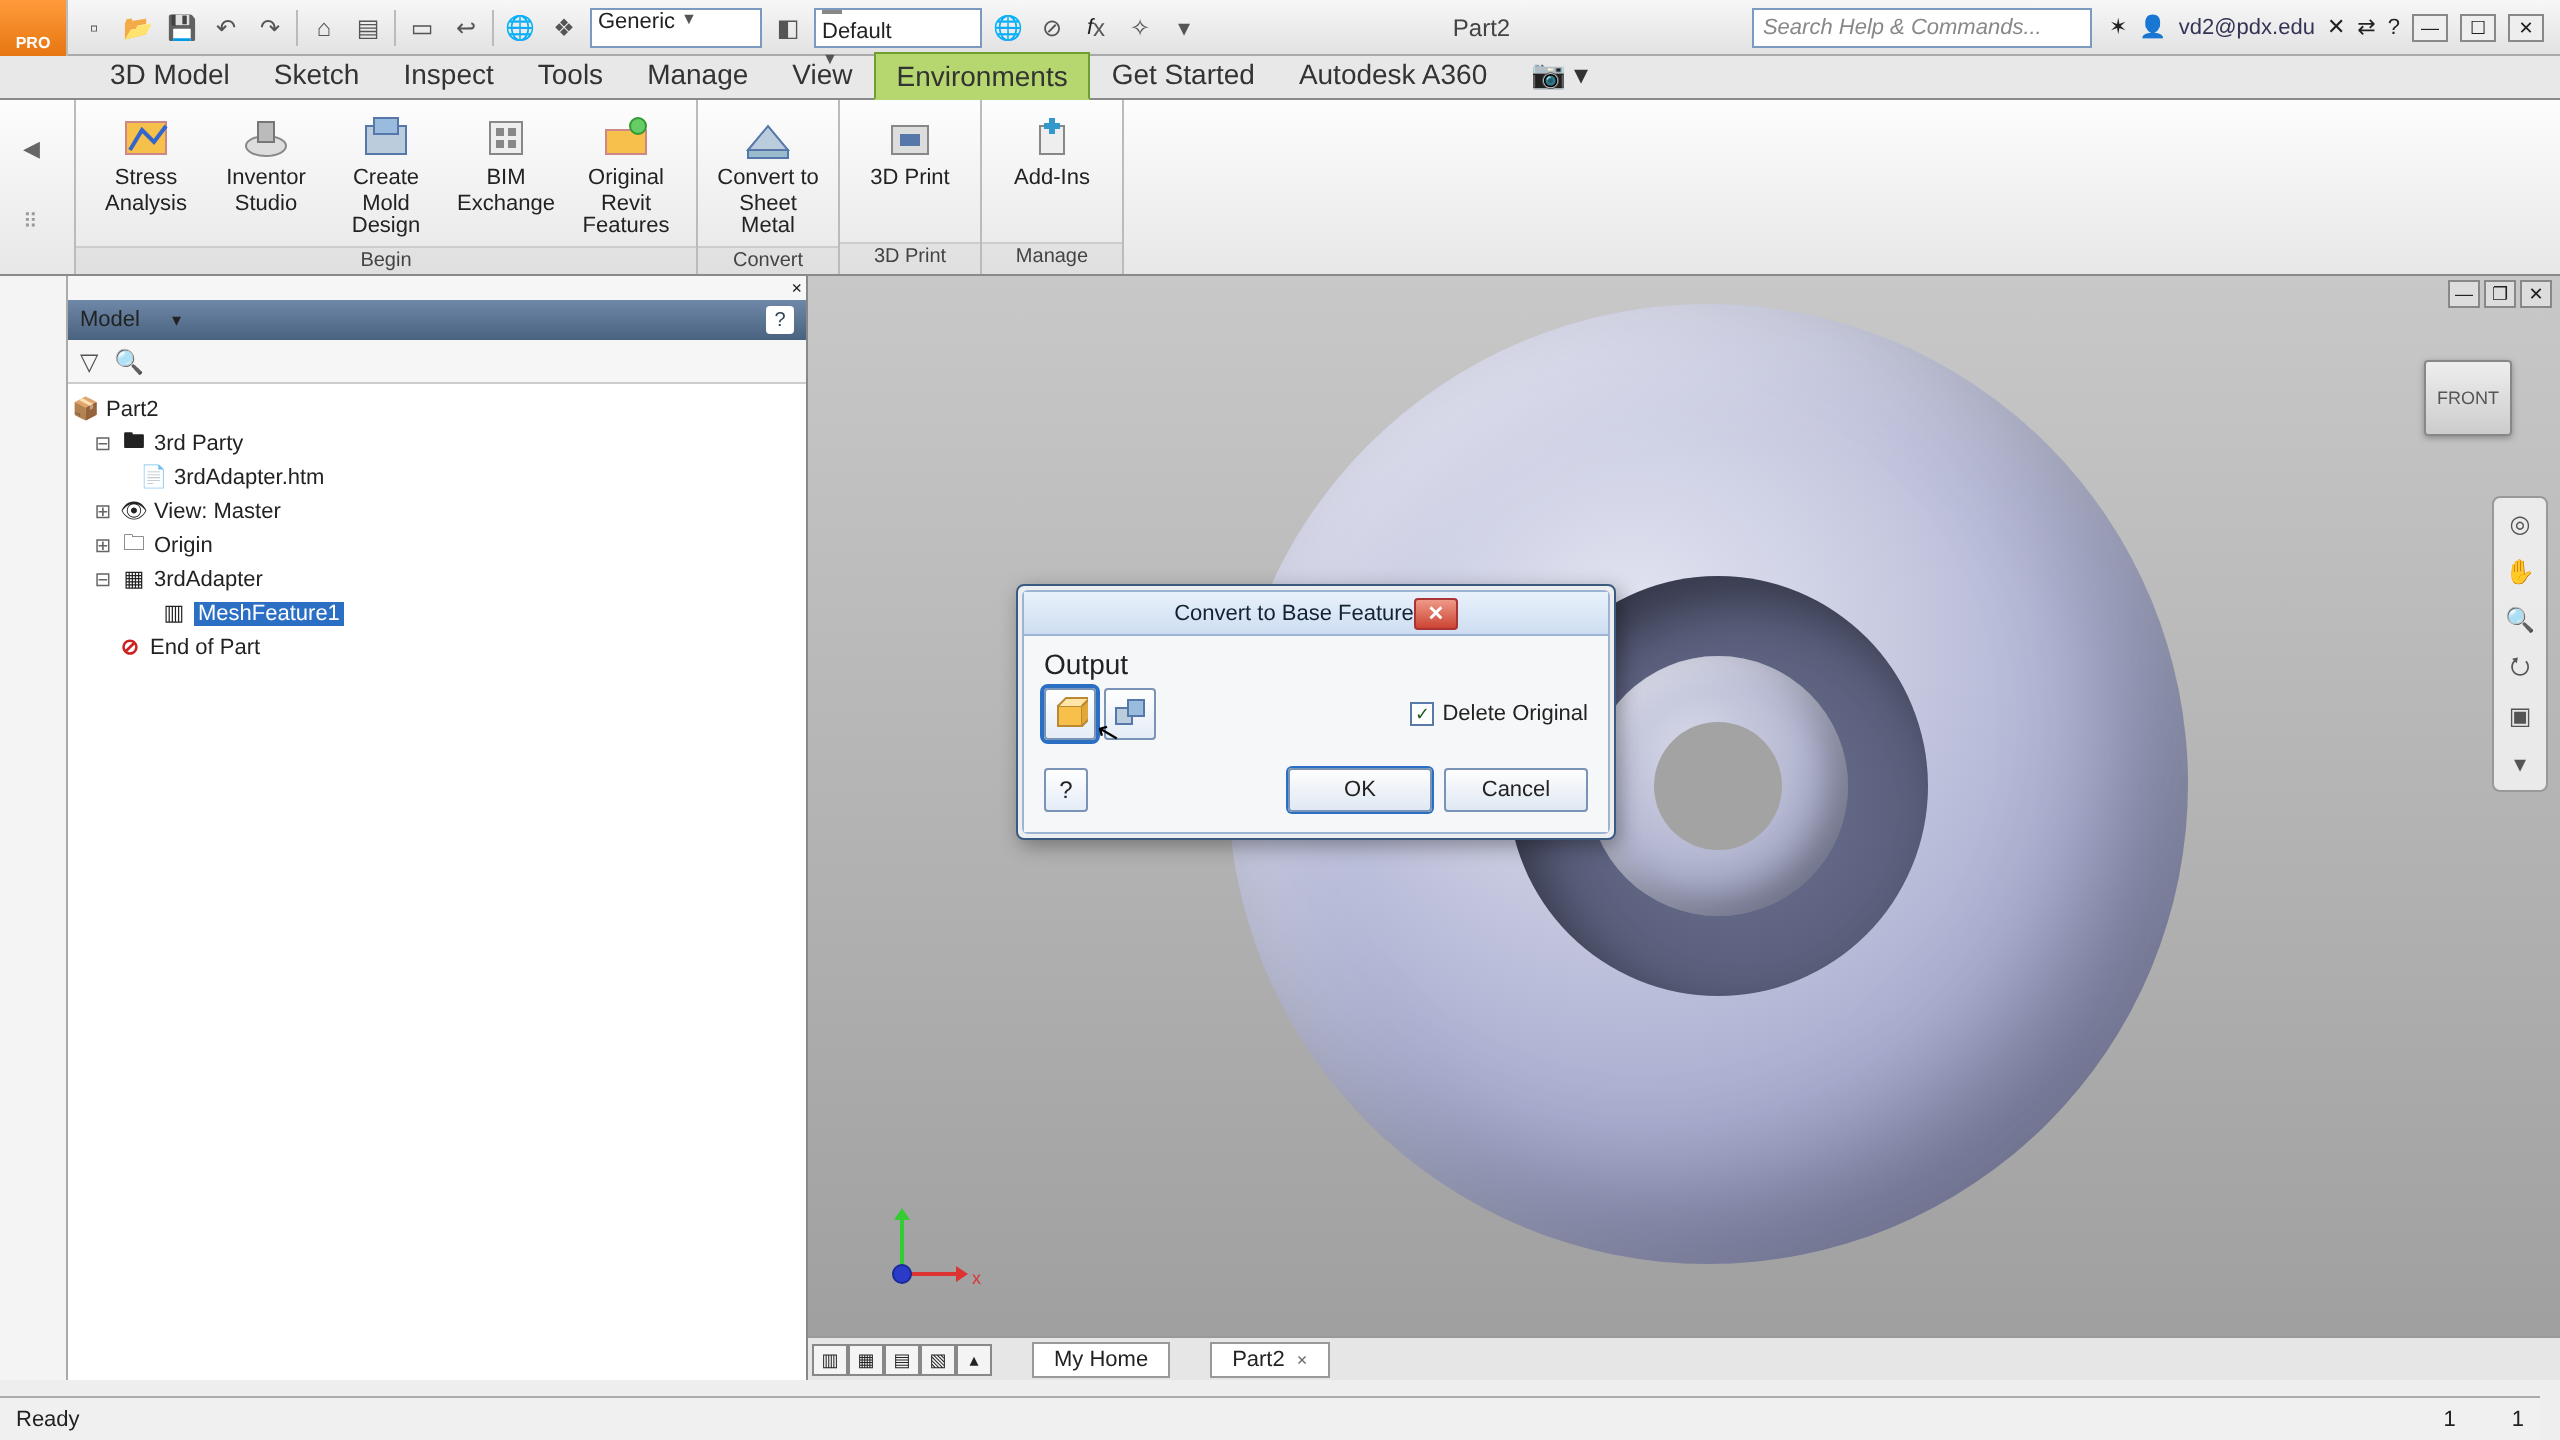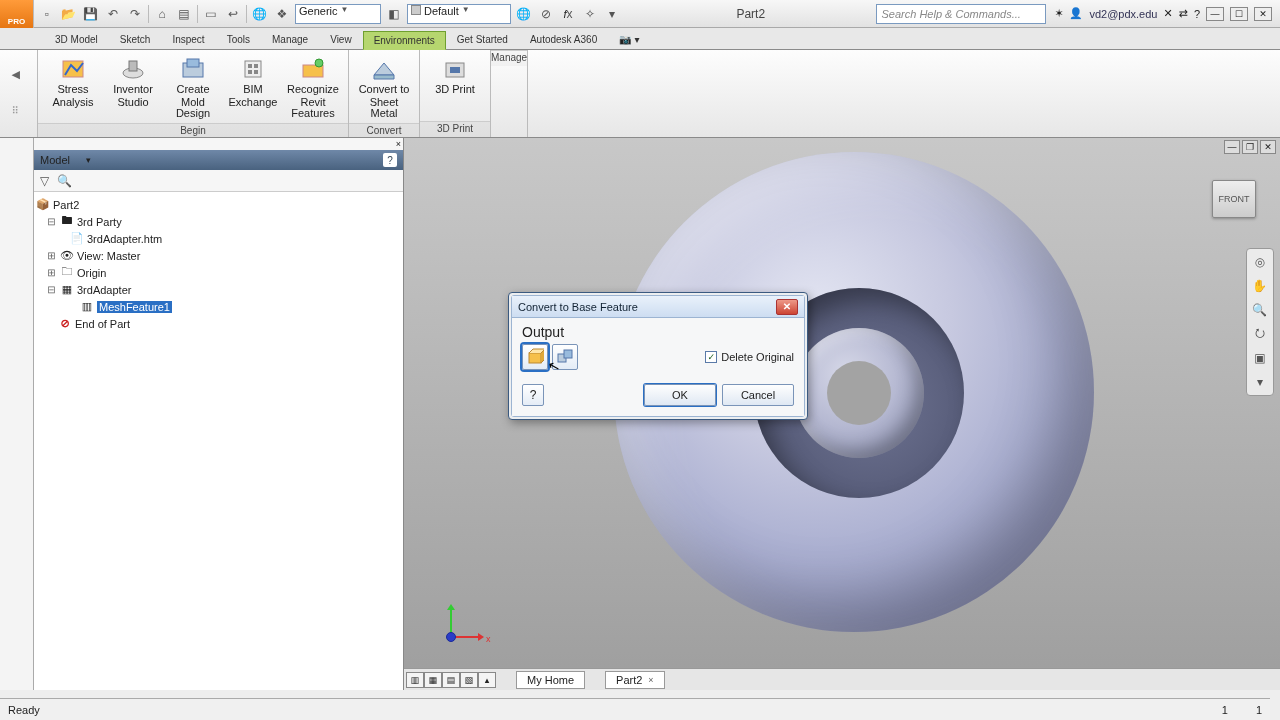--- a/index.html
+++ b/index.html
@@ -8,31 +8,31 @@
 
 .titlebar { height:28px; background:linear-gradient(#f7f7f7,#e2e2e2); display:flex; align-items:center; border-bottom:1px solid #a9a9a9; }
 .titlebar .appicon { width:34px; height:28px; background:linear-gradient(#ff9b3a,#e67612); display:flex; align-items:flex-end; justify-content:center; color:#fff; font-size:8px; font-weight:bold; border-right:1px solid #bbb; padding-bottom:2px;text-align:right; }
 .qat { display:flex; align-items:center; gap:4px; padding:0 4px; }
 .qat .qbtn { width:18px; height:18px; display:flex; align-items:center; justify-content:center; font-size:12px; color:#555; cursor:default; }
 .qat .sep { width:1px; height:18px; background:#bbb; }
 .combo { height:20px; background:#fff; border:1px solid #7a9ac0; display:flex; align-items:flex-start; padding:0 3px; gap:3px; }
 .combo span { font-size:11px; }
 .combo .dd { font-size:8px; color:#555; }
 .combo.generic { width:86px; }
-.combo.appear { width:104px; }
+.combo.appear { width:84px;flex-direction:column; }
 .titletext { flex:1; text-align:center; font-size:12px; color:#444; }
 .searchbox { width:170px; height:20px; background:#fff; border:1px solid #7a9ac0; display:flex; align-items:center; padding:4px 4px; color:#888; font-style:italic; }
 .rightbtns { display:flex; align-items:center; gap:6px; padding:0 8px; }
 .usertext { font-size:11px; color:#335; }
 .winbtn { width:18px; height:14px; border:1px solid #888; display:flex; align-items:center; justify-content:center; font-size:9px; background:#eee; }
 
 
 .ribtabs { height:22px; background:#e8e8e8; display:flex; align-items:flex-end; border-bottom:1px solid #8a8a8a; }
 .ribtabs .pad { width:44px; }
-.ribtabs .tab { padding:3px 10px; font-size:10px; color:#333; border:1px solid transparent; }
+.ribtabs .tab { padding:3px 10px; font-size:14px; color:#333; border:1px solid transparent; }
 .ribtabs .tab.active { background:#b6d66f; border:1px solid #6f9f2f; border-bottom:1px solid #b6d66f; position:relative; top:1px; }
 
 
 .ribbody { height:88px; background:linear-gradient(#fdfdfd,#e7e7e7); border-bottom:1px solid #8a8a8a; display:flex; }
 .leftstub { width:38px; border-right:1px solid #bbb; display:flex; flex-direction:column; align-items:center; justify-content:space-around; padding:6px 0; }
 .leftstub div { width:14px; height:14px; }
 .ribgroup { display:flex; flex-direction:column; border-right:1px solid #bbb; }
 .ribgroup .items { flex:1; display:flex; align-items:flex-start; padding:4px 6px; gap:2px; }
 .ribbtn { display:flex; flex-direction:column; align-items:center; width:58px; text-align:center; font-size:10px; line-height:11px; padding-top:2px; gap:2px; }
 .ribbtn .ico { width:32px; height:26px; display:flex; align-items:center; justify-content:center; }
@@ -86,21 +86,21 @@
 
 .docbar { position:absolute; left:0; right:0; bottom:0; height:22px; background:#e6e6e6; border-top:1px solid #999; display:flex; align-items:center; }
 .docbar .vbtns { display:flex; margin-left:2px; }
 .docbar .vbtn { width:18px; height:16px; border:1px solid #888; background:#f4f4f4; display:flex; align-items:center; justify-content:center; font-size:9px; }
 .docbar .doctab { height:18px; padding:0 10px; border:1px solid #999; background:#fff; margin-left:20px; display:flex; align-items:center; font-size:11px; }
 .docbar .doctab .x { margin-left:6px; font-size:9px; color:#666; }
 
 
 .dialog-wrap { position:absolute; left:508px; top:292px; width:300px; background:#eceef0; border:1px solid #3b5a80; border-radius:4px; box-shadow:2px 3px 10px rgba(0,0,0,.35); padding:2px; }
 .dialog { border:1px solid #9cb4d2; border-radius:3px; }
-.dlg-title { height:22px; background:linear-gradient(#e9f1fb,#cdddf1); display:flex; align-items:center; justify-content:space-between; padding:0 6px; border-bottom:1px solid #9cb4d2; }
+.dlg-title { height:22px; background:linear-gradient(#e9f1fb,#cdddf1); display:flex; align-items:center; justify-content:center; padding:0 6px; border-bottom:1px solid #9cb4d2; }
 .dlg-title .t { font-size:11px; color:#123; }
 .dlg-title .x { width:22px; height:16px; background:linear-gradient(#e98,#c43); border:1px solid #a33; border-radius:2px; color:#fff; display:flex; align-items:center; justify-content:center; font-size:10px; font-weight:bold; }
 .dlg-body { padding:6px 10px 10px; background:#f6f7f8; }
 .dlg-body .grouplbl { font-size:14px; margin-bottom:4px; }
 .dlg-row1 { display:flex; align-items:center; justify-content:space-between; margin-bottom:14px; }
 .outbtns { display:flex; gap:4px; }
 .outbtn { width:26px; height:26px; border:1px solid #7a94b8; background:linear-gradient(#fff,#e4ecf6); display:flex; align-items:center; justify-content:center; font-size:14px; border-radius:2px; }
 .outbtn.sel { box-shadow:0 0 0 2px #2a6fc4; }
 .chk { display:flex; align-items:center; gap:4px; font-size:11px; }
 .chk .box { width:12px; height:12px; border:1px solid #5a7aa8; background:#fff; display:flex; align-items:center; justify-content:center; font-size:9px; color:#1a5c1a; }
@@ -232,21 +232,21 @@
         <span>BIM</span>
         <span>Exchange</span>
       </div>
       <div class="ribbtn">
         <div class="ico">
             <svg width="28" height="24">
               <rect x="4" y="8" width="20" height="12" fill="#f6c04a" stroke="#c88"></rect>
               <circle cx="20" cy="6" r="4" fill="#6c6" stroke="#393"></circle>
             </svg>
           </div>
-        <span>Recognize</span>
+        <span>Original</span>
         <span>Revit Features</span>
       </div>
     </div>
     <div class="glabel">Begin</div>
   </div>
   <div class="ribgroup">
     <div class="items">
       <div class="ribbtn">
         <div class="ico">
             <svg width="28" height="24">
@@ -268,20 +268,32 @@
               <rect x="5" y="6" width="18" height="14" fill="#ddd" stroke="#888"></rect>
               <rect x="9" y="10" width="10" height="6" fill="#57a"></rect>
             </svg>
           </div>
         <span>3D Print</span>
       </div>
     </div>
     <div class="glabel">3D Print</div>
   </div>
   <div class="ribgroup">
+    <div class="items">
+      <div class="ribbtn">
+        <div class="ico">
+            <svg width="28" height="24">
+              <rect x="8" y="6" width="12" height="14" fill="#eee" stroke="#888"></rect>
+              <line x1="14" y1="2" x2="14" y2="10" stroke="#39c" stroke-width="3"></line>
+              <line x1="10" y1="6" x2="18" y2="6" stroke="#39c" stroke-width="3"></line>
+            </svg>
+          </div>
+        <span>Add-Ins</span>
+      </div>
+    </div>
     <div class="glabel">Manage</div>
   </div>
 </div>
 
 <div class="workarea">
   <div class="dockleft"></div>
 
   <div class="browser">
     <div class="closebar">
         <span>×</span>

